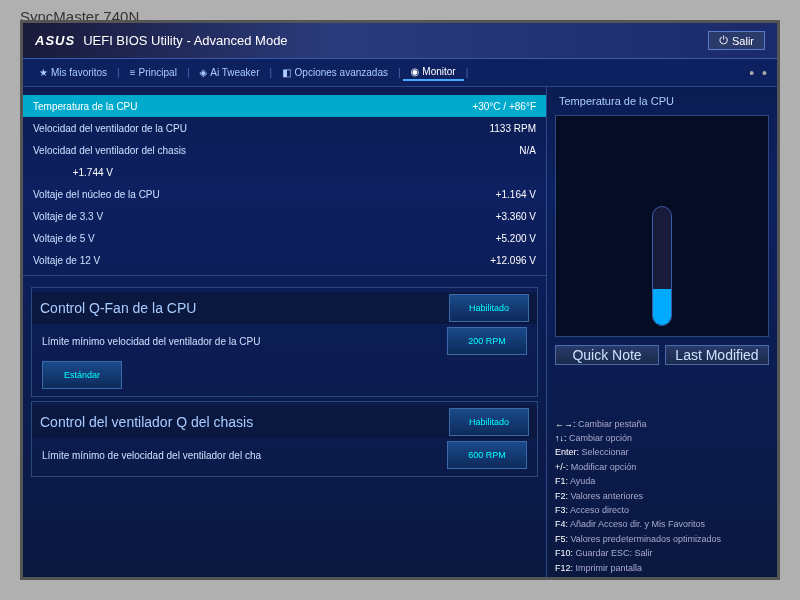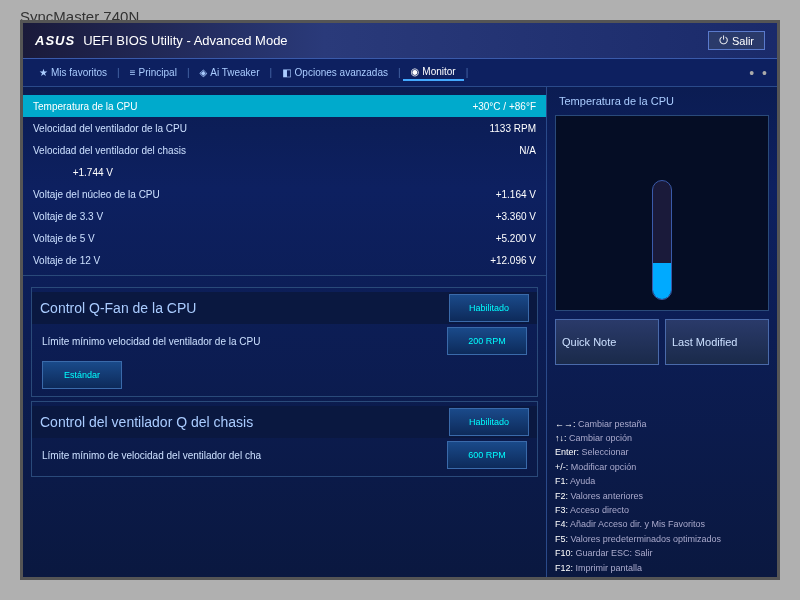--- a/index.html
+++ b/index.html
@@ -245,23 +245,23 @@
       display: flex;
       gap: 6px;
       margin-bottom: 8px;
     }
 
     .quick-btn {
       flex: 1;
       background: linear-gradient(180deg, #2a3a6a, #1a2a4a);
       border: 1px solid #4a6aaa;
       color: #cce0ff;
-      font-size: 11px;
-      padding: 16px 6px;
-      text-align: left;
+      font-size: 14px;
+      padding: 1px 6px;
+      text-align: center;
       cursor: pointer;
     }
 
     .help-text {
       color: #aaaacc;
       font-size: 9px;
       line-height: 1.6;
       margin-top: 44px;
     }
 

